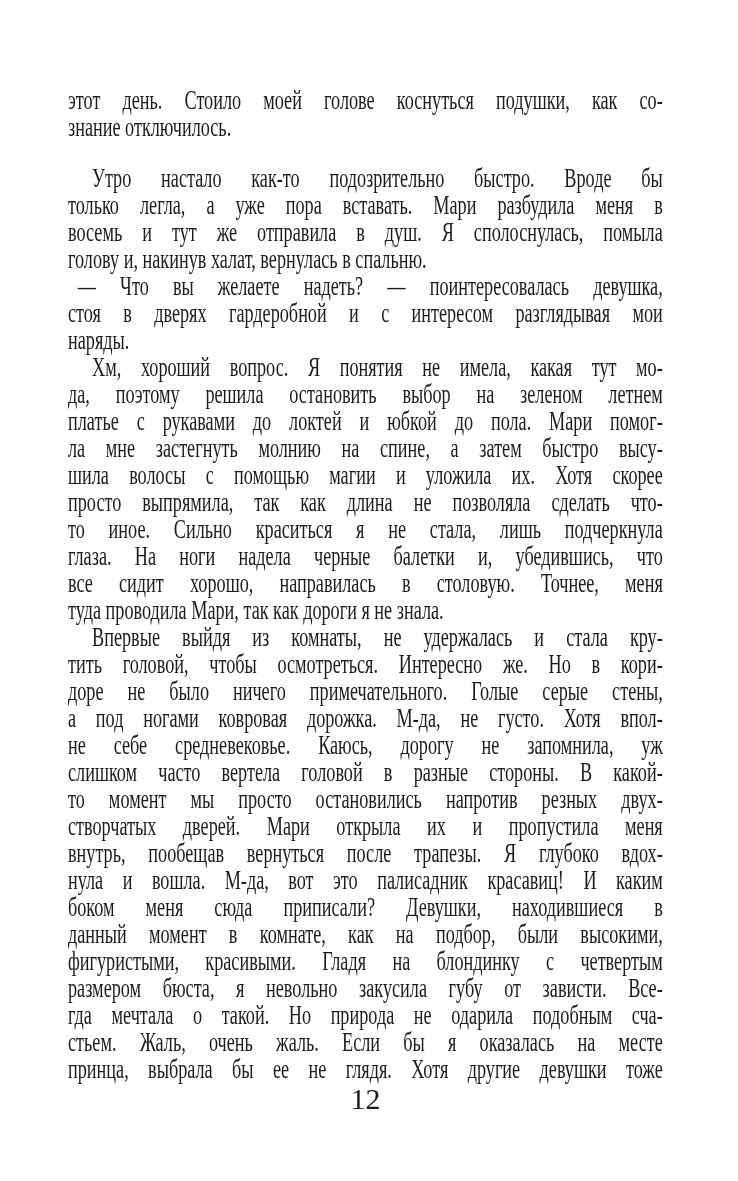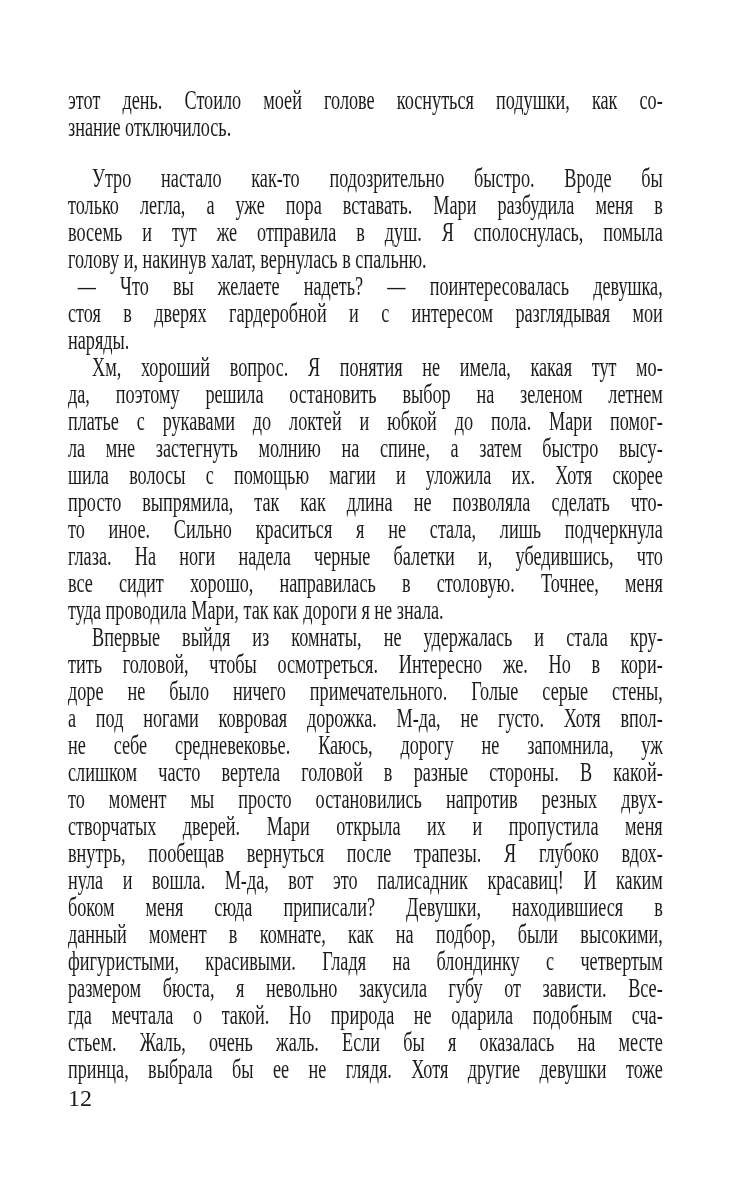--- a/index.html
+++ b/index.html
@@ -35,21 +35,22 @@
     text-align-last: justify;
   }
   .line.para-end { text-align-last: left; }
   .para.indent-normal .line:first-child { text-indent: 37px; }
   .para.indent-dialogue .line:first-child { text-indent: 15px; }
   #page-number {
     position: absolute;
     left: 68px;
     top: 1085px;
     width: 595px;
-    font-size: 24px;
+    text-align: center;
+    font-size: 30px;
     line-height: 27px;
     color: #1c1c1c;
   }
 </style>
 </head>
 <body>
 
 <div id="page">
   <div id="text-column">
       <div class="para indent-none">

